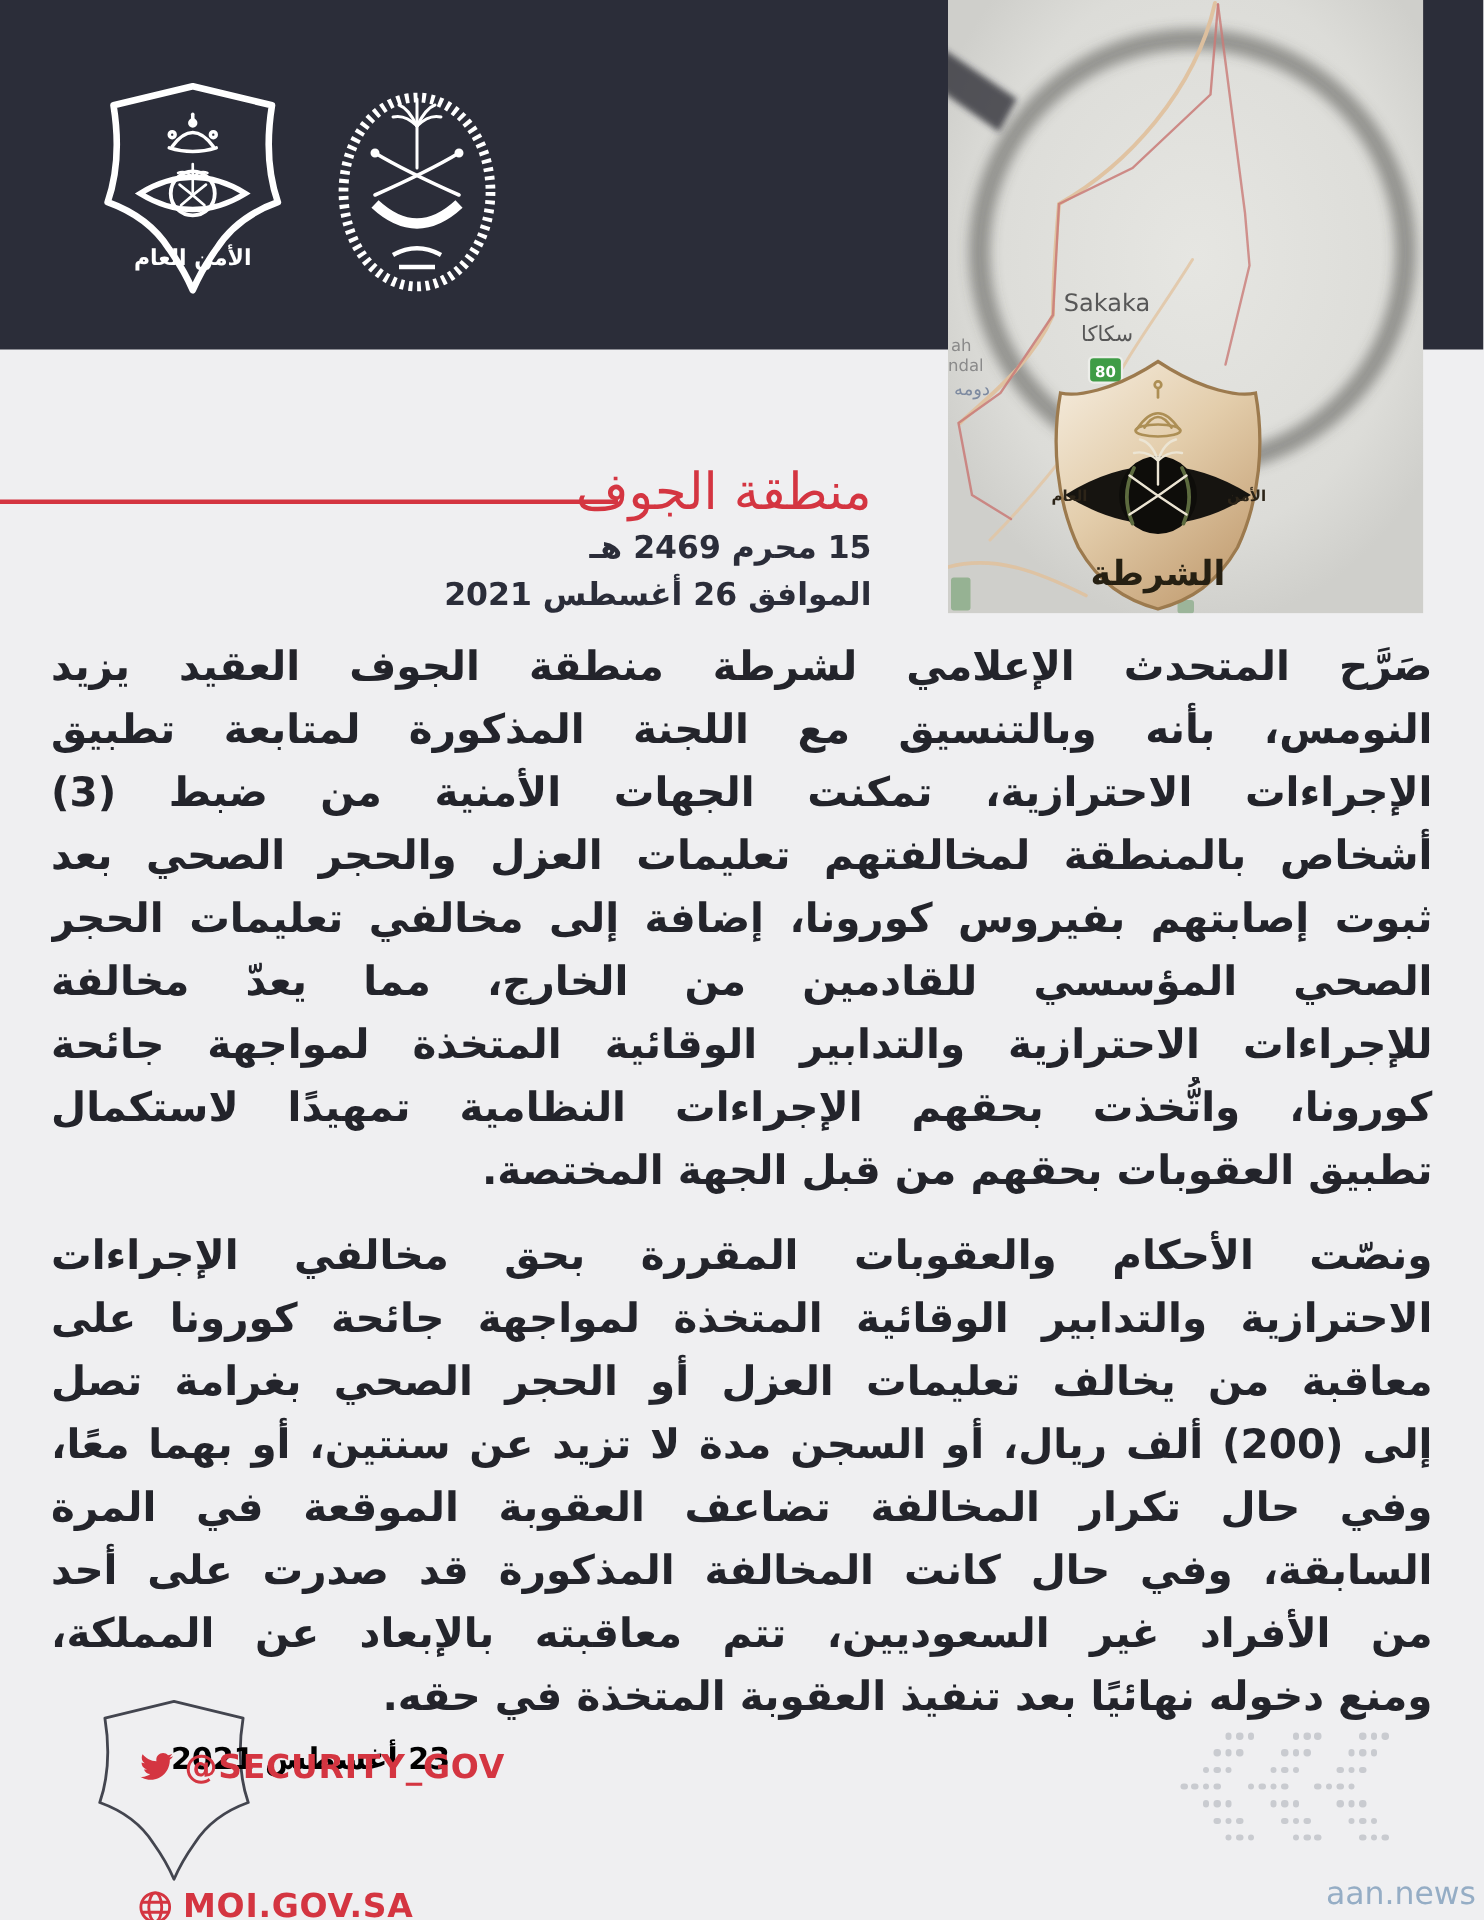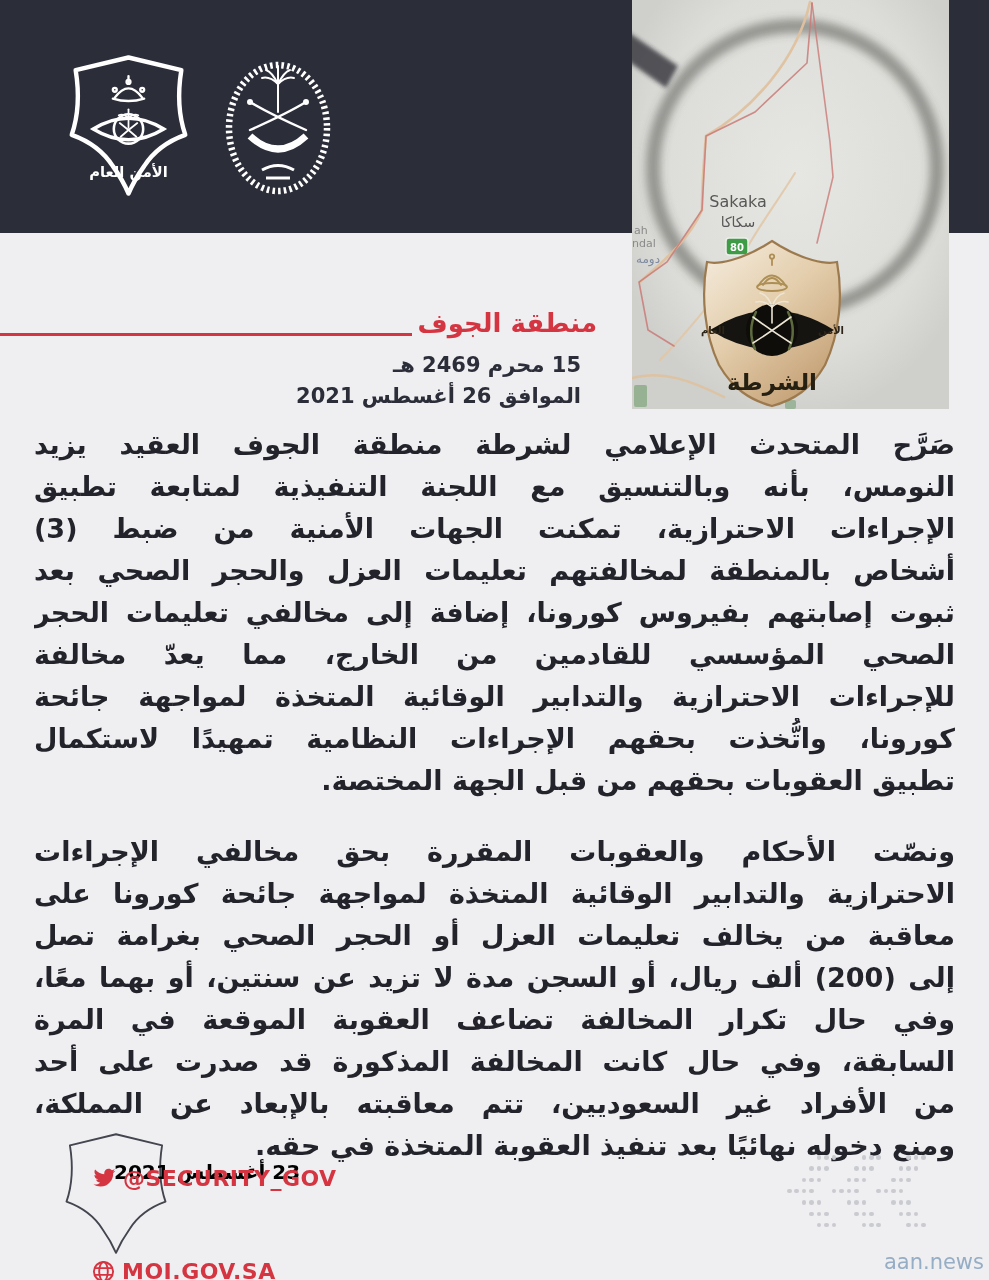--- a/index.html
+++ b/index.html
@@ -14,31 +14,31 @@
   .navy-band{left:0;top:0;width:989px;height:233px;background:#2b2d39;}
   .ps-logo{left:60px;top:52px;width:137px;height:148px;}
   .moi-logo{left:222px;top:50px;width:113px;height:150px;}
 
   
   .photo{left:632px;top:0;width:317px;height:409px;overflow:hidden;}
 
   
   .red-line{left:0;top:333px;width:412px;height:3px;background:#d43541;}
   .region-title{
-    right:392px;top:308px;color:#d43541;font-size:26px;font-weight:bold;
+    right:408px;top:308px;color:#d43541;font-size:34px;font-weight:normal;
     direction:rtl;white-space:nowrap;
   }
   .date-line{right:408px;color:#2b2d39;font-size:21px;font-weight:bold;direction:rtl;white-space:nowrap;}
   .date-hijri{top:353px;}
   .date-greg{top:384px;}
 
   
   .body-text{left:34px;width:921px;top:424px;direction:rtl;color:#23242b;}
   .para{font-size:27px;font-weight:bold;}
-  .para2{margin-top:29px;}
+  .para2{margin-top:15px;}
   .body-line{
     height:42px;line-height:42px;white-space:nowrap;overflow:hidden;
     text-align:justify;text-align-last:justify;
   }
   .body-line:last-child{text-align-last:right;}
 
   
   .footer-shield{left:56px;top:1130px;width:120px;height:128px;}
   .footer-date{
     left:114px;top:1160px;color:#000000;font-size:20px;font-weight:bold;
@@ -189,21 +189,21 @@
 </div>
 
 <div class="abs red-line"></div>
 <div class="abs region-title">منطقة الجوف</div>
 <div class="abs date-line date-hijri">15 محرم 2469 هـ</div>
 <div class="abs date-line date-greg">الموافق 26 أغسطس 2021</div>
 
 <div class="abs body-text">
   <div class="para para1">
       <div class="body-line">صَرَّح المتحدث الإعلامي لشرطة منطقة الجوف العقيد يزيد</div>
-      <div class="body-line">النومس، بأنه وبالتنسيق مع اللجنة التنفيذية لمتابعة تطبيق</div>
+      <div class="body-line">النومس، بأنه وبالتنسيق مع اللجنة المذكورة لمتابعة تطبيق</div>
       <div class="body-line">الإجراءات الاحترازية، تمكنت الجهات الأمنية من ضبط (3)</div>
       <div class="body-line">أشخاص بالمنطقة لمخالفتهم تعليمات العزل والحجر الصحي بعد</div>
       <div class="body-line">ثبوت إصابتهم بفيروس كورونا، إضافة إلى مخالفي تعليمات الحجر</div>
       <div class="body-line">الصحي المؤسسي للقادمين من الخارج، مما يعدّ مخالفة</div>
       <div class="body-line">للإجراءات الاحترازية والتدابير الوقائية المتخذة لمواجهة جائحة</div>
       <div class="body-line">كورونا، واتُّخذت بحقهم الإجراءات النظامية تمهيدًا لاستكمال</div>
       <div class="body-line">تطبيق العقوبات بحقهم من قبل الجهة المختصة.</div>
     </div>
   <div class="para para2">
       <div class="body-line">ونصّت الأحكام والعقوبات المقررة بحق مخالفي الإجراءات</div>

